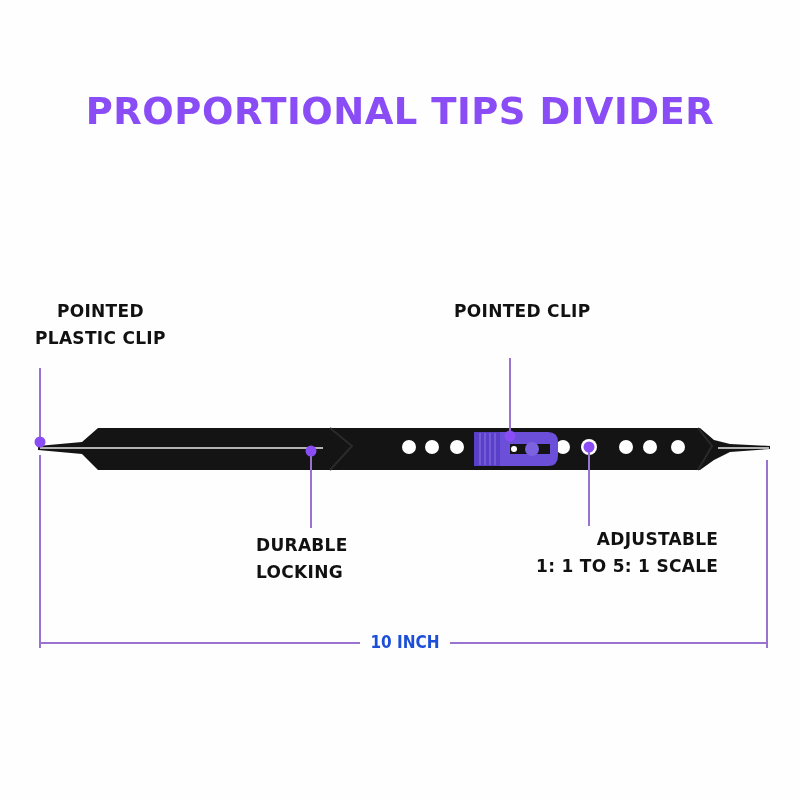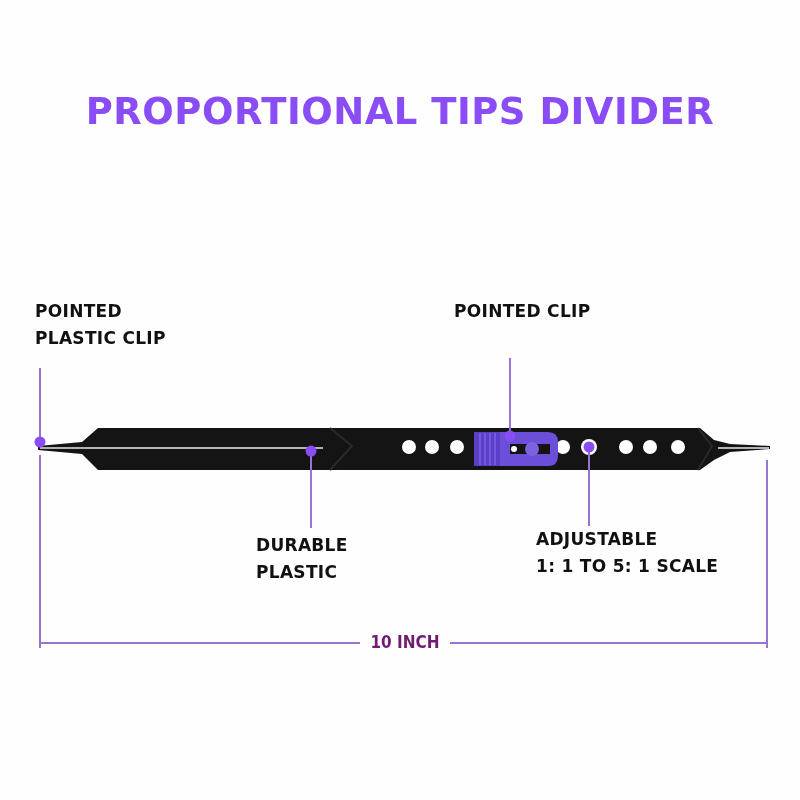--- a/index.html
+++ b/index.html
@@ -16,21 +16,21 @@
     }
     .label {
       position: absolute; font-weight: bold; font-size: 17px;
       line-height: 27px; color: #111; letter-spacing: 0.3px;
       font-family: "DejaVu Sans", sans-serif;
     }
     .label span { display: block; white-space: nowrap; }
     svg.art { position: absolute; left: 0; top: 0; }
     .dim-label {
       position: absolute; top: 632px; left: 360px; width: 90px;
-      text-align: center; font-weight: bold; font-size: 17px; color: #701a75;
+      text-align: center; font-weight: bold; font-size: 17px; color: #1d4ed8;
       background: #fefefe; font-family: "DejaVu Sans Condensed", "DejaVu Sans", sans-serif;
     }
   </style>
 </head>
 <body>
 
 <div class="title">PROPORTIONAL TIPS DIVIDER</div>
 
 <svg class="art" width="800" height="800" viewBox="0 0 800 800">
 
@@ -81,32 +81,32 @@
   <circle cx="40" cy="442" r="5.5" fill="#8a4cf5"></circle>
   <line x1="510" y1="358" x2="510" y2="432" stroke="#9a72d0" stroke-width="2"></line>
   <circle cx="510" cy="436" r="5.5" fill="#8a4cf5"></circle>
   <line x1="311" y1="452" x2="311" y2="528" stroke="#9a72d0" stroke-width="2"></line>
   <circle cx="311" cy="451" r="5.5" fill="#8a4cf5"></circle>
   <circle cx="589" cy="447" r="8" fill="#ffffff"></circle>
   <line x1="589" y1="452" x2="589" y2="526" stroke="#9a72d0" stroke-width="2"></line>
   <circle cx="589" cy="447" r="5.5" fill="#8a4cf5"></circle>
 </svg>
 
-<div class="label" style="left:35px; top:298px;">
+<div class="label" style="left:35px; top:298px;text-align:center;">
   <span>POINTED</span>
   <span>PLASTIC CLIP</span>
 </div>
 
 <div class="label" style="left:454px; top:298px;">
   <span>POINTED CLIP</span>
 </div>
 
 <div class="label" style="left:256px; top:532px;">
   <span>DURABLE</span>
-  <span>PLASTIC</span>
+  <span>LOCKING</span>
 </div>
 
-<div class="label" style="left:536px; top:526px;">
+<div class="label" style="left:536px; top:526px;text-align:right;">
   <span>ADJUSTABLE</span>
   <span>1:  1 TO 5:  1 SCALE</span>
 </div>
 
 <div class="dim-label">10 INCH</div>
 
 </body></html>

